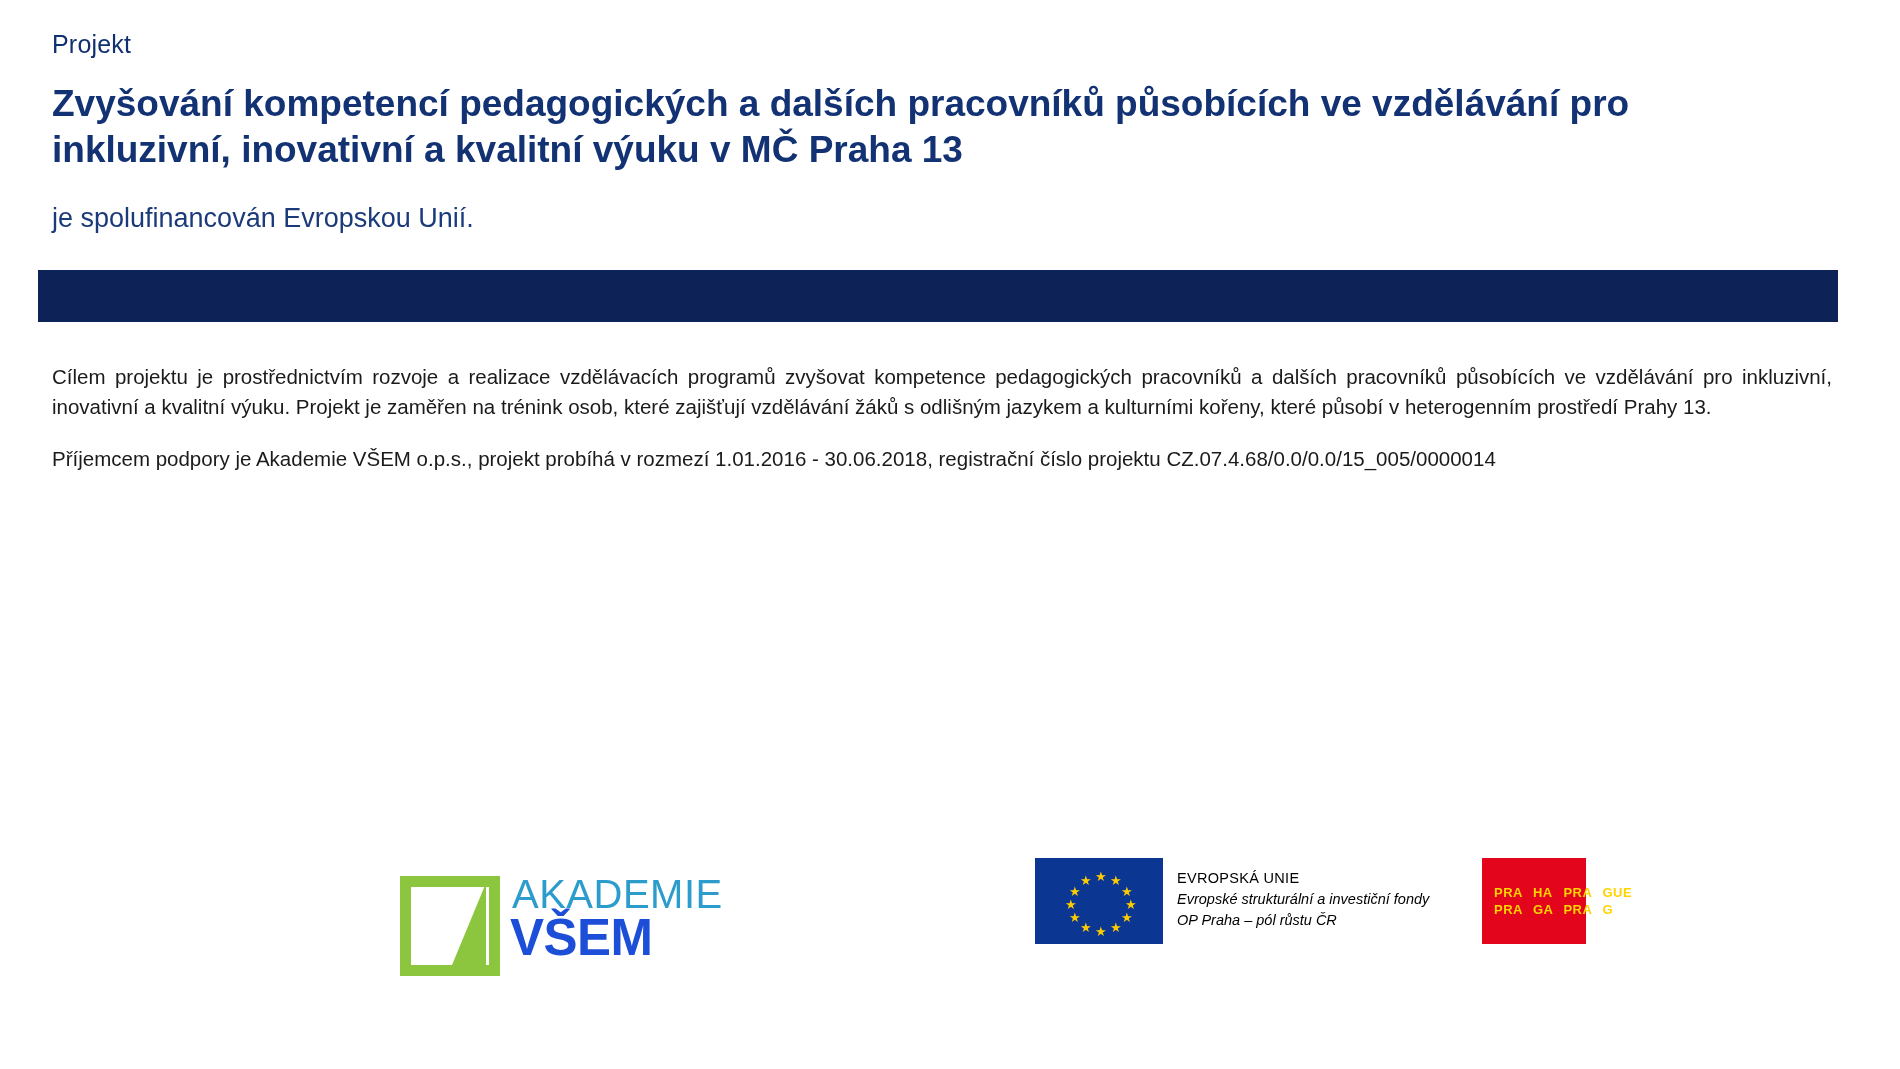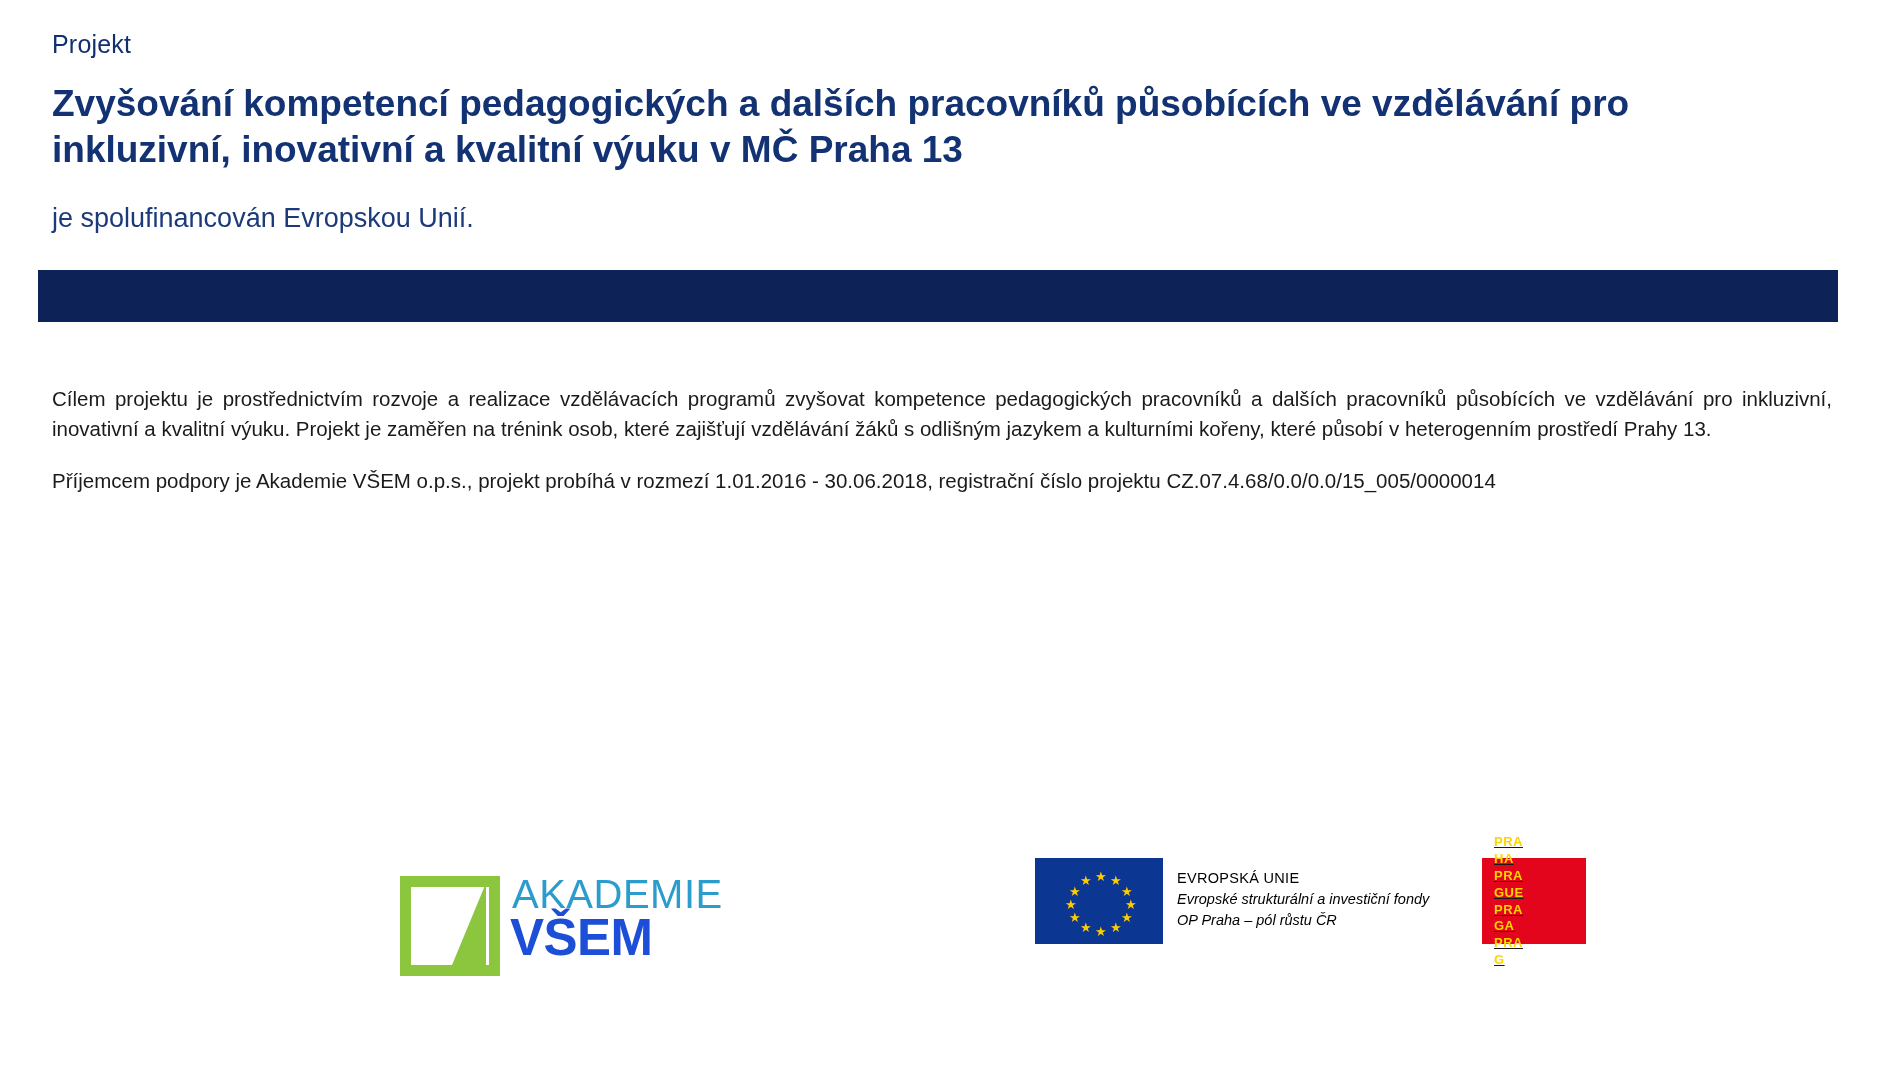--- a/index.html
+++ b/index.html
@@ -52,21 +52,21 @@
   
   .navy-bar {
     margin: 36px 62px 0 38px;
     height: 52px;
     background: #0d2357;
   }
 
   
   .body-text {
     padding: 0 68px 0 52px;
-    margin-top: 62px;
+    margin-top: 40px;
   }
   .body-text p {
     font-size: 20.5px;
     line-height: 1.48;
     color: #1a1a1a;
     text-align: justify;
     margin: 0 0 22px 0;
   }
   .body-text p:last-child {
     margin-bottom: 0;
@@ -176,28 +176,27 @@
     position: absolute;
     left: 1482px;
     top: 18px;
     width: 104px;
     height: 86px;
     background: #e3051b;
     padding: 0;
   }
   .praha-grid {
     display: grid;
-    grid-template-columns: 1fr;
+    grid-template-columns: 1fr 1fr 1fr 1fr;
     width: 100%;
     height: 100%;
     align-content: center;
     padding: 8px 12px;
     box-sizing: border-box;
     gap: 1px 10px;
-    text-decoration: underline;
   }
   .praha-cell {
     color: #ffd400;
     font-size: 13px;
     font-weight: bold;
     letter-spacing: 0.5px;
     line-height: 1.22;
   }
 </style>
 </head>

